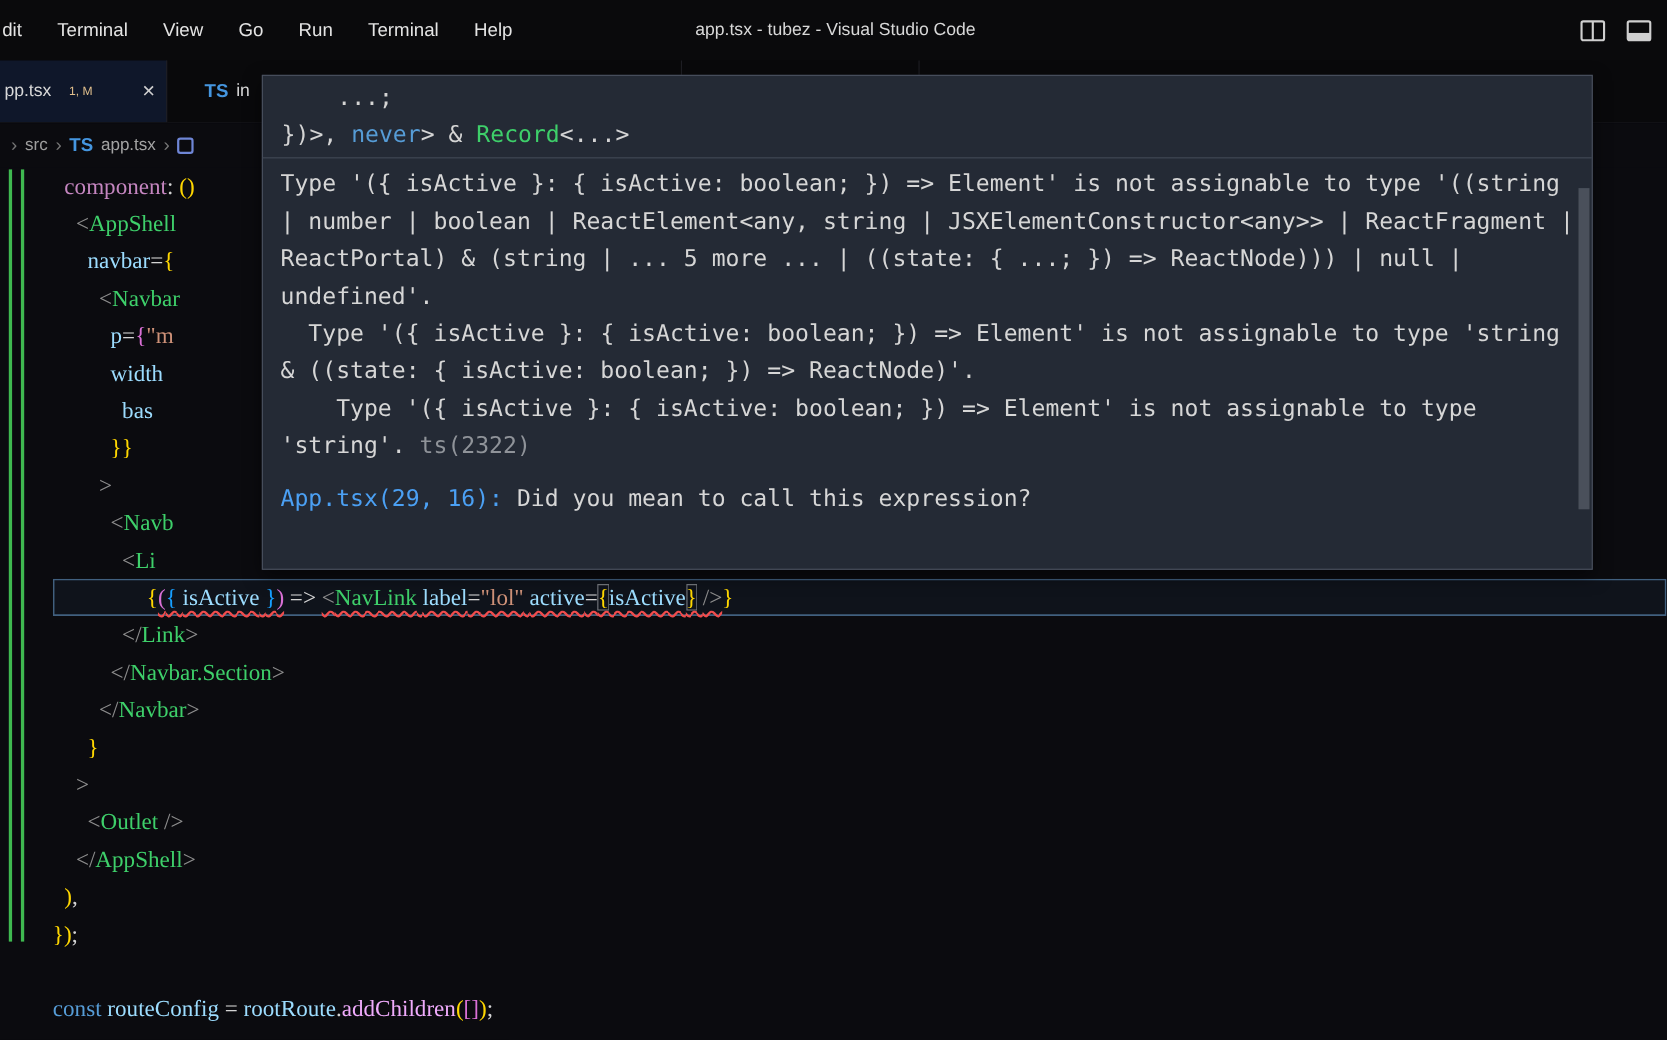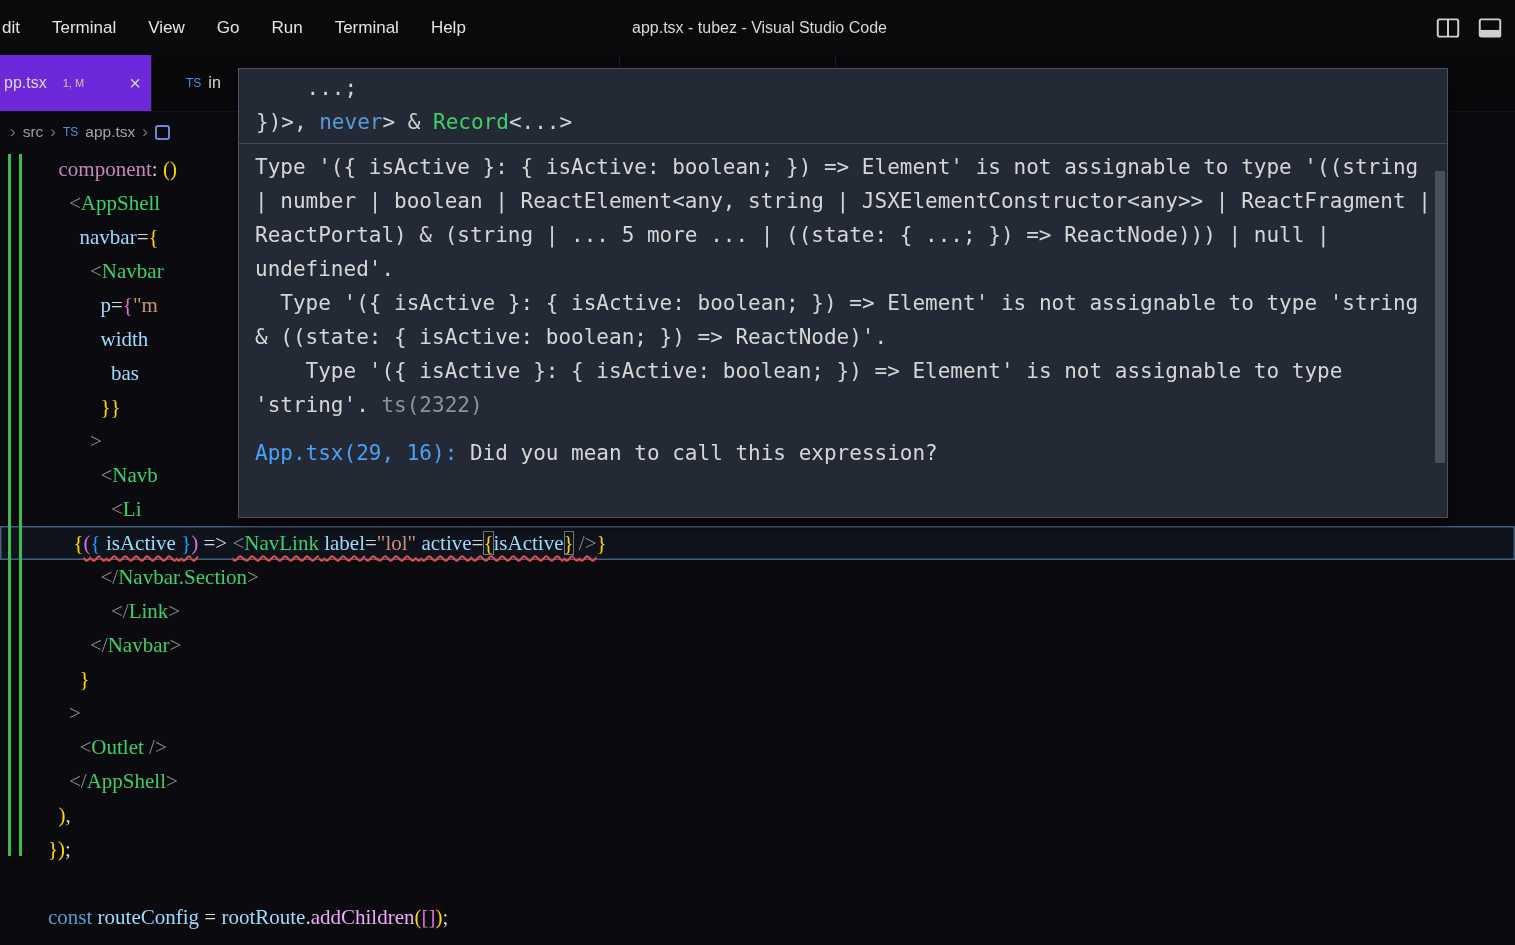--- a/index.html
+++ b/index.html
@@ -11,39 +11,39 @@
 .menus{display:flex;height:100%;align-items:flex-end;font-size:17px;color:#e4e4e4}
 .menu-item{padding:0 16px;height:100%;display:flex;align-items:center;cursor:default}
 .menu-item:first-child{padding-left:2px}
 .window-title{position:absolute;left:632px;top:0;height:100%;display:flex;align-items:center;font-size:16px;color:#d8d8d8}
 .titlebar-icons{margin-left:auto;display:flex;align-items:center;gap:16px;padding-right:12px}
 .tb-icon{width:26px;height:26px}
 
 
 .tabbar{position:absolute;left:0;top:55px;width:100%;height:57px;background:#09090b;display:flex;border-bottom:1px solid #131317}
 .tab{height:100%;display:flex;align-items:center;font-size:16px;color:#d9d9d9;border-right:1px solid #1e1e24;position:relative}
-.tab.active{background:#6d28d9}
+.tab.active{background:#0f172a}
 .tab1{width:152px;padding:0 10px 0 4px}
 .tab-label{white-space:nowrap}
 .tab-badge{margin-left:16px;color:#e2c08d;font-size:11px}
 .tab-close{margin-left:auto;font-size:20px;color:#d0d0d0;cursor:pointer}
 .tab2{padding-left:34px;width:468px;gap:7px}
-.file-ts-icon{color:#4596e0;font-weight:normal;font-size:12px}
+.file-ts-icon{color:#4596e0;font-weight:bold;font-size:17px}
 .tab-sep{position:absolute;top:0;height:100%;width:1px;background:#1e1e24}
 
 
 .breadcrumbs{position:absolute;left:0;top:112px;width:100%;height:40px;display:flex;align-items:center;gap:7px;padding-left:10px;font-size:15.5px;color:#9d9d9d;background:#0b0b0f}
 .bc-chevron{color:#767676;font-size:17px}
 .bc-file{color:#a3a3a3}
 .bc-symbol{width:15px;height:15px;border:2px solid #6f86d6;border-radius:3px;flex:0 0 auto}
 
 
 .editor{position:absolute;left:0;top:152px;width:100%;bottom:0;font-family:Liberation Serif, serif;font-size:21px;line-height:34px;cursor:text}
 .code-line{height:34px;padding-left:48px;white-space:pre}
-.code-line.current{padding-left:0;background:rgba(47,80,118,0.12);box-shadow:inset 0 0 0 1.5px #41607f}
+.code-line.current{margin-left:48px;padding-left:12px;background:rgba(47,80,118,0.12);box-shadow:inset 0 0 0 1.5px #41607f}
 .gutter-bar{position:absolute;top:2px;width:3px;height:702px;background:#3fb950}
 .gb1{left:8px}.gb2{left:19px}
 
 
 .tk-p{color:#d4d4d4}.tk-ang{color:#8d8d8d}.tk-tag{color:#3ecf6a}.tk-attr{color:#9cdcfe}
 .tk-str{color:#ce9178}.tk-kw{color:#569cd6}.tk-kw2{color:#e0705c}.tk-prop{color:#c586c0}
 .tk-fn{color:#f0abfc}.tk-b1{color:#ffd700}.tk-b2{color:#da70d6}.tk-b3{color:#179fff}
 .sq{text-decoration-line:underline;text-decoration-style:wavy;text-decoration-color:#f14c4c;text-decoration-thickness:2px;text-underline-offset:5px}
 .bm{box-shadow:inset 0 0 0 1px #76797e}
 
@@ -116,22 +116,22 @@
       <div class="code-line"><span class="tk-p">      </span><span class="tk-attr">navbar</span><span class="tk-p">=</span><span class="tk-b1">{</span></div>
       <div class="code-line"><span class="tk-p">        </span><span class="tk-ang">&lt;</span><span class="tk-tag">Navbar</span></div>
       <div class="code-line"><span class="tk-p">          </span><span class="tk-attr">p</span><span class="tk-p">=</span><span class="tk-b2">{</span><span class="tk-str">"m</span></div>
       <div class="code-line"><span class="tk-p">          </span><span class="tk-attr">width</span></div>
       <div class="code-line"><span class="tk-p">            </span><span class="tk-attr">bas</span></div>
       <div class="code-line"><span class="tk-p">          </span><span class="tk-b1">}}</span></div>
       <div class="code-line"><span class="tk-p">        </span><span class="tk-ang">&gt;</span></div>
       <div class="code-line"><span class="tk-p">          </span><span class="tk-ang">&lt;</span><span class="tk-tag">Navb</span></div>
       <div class="code-line"><span class="tk-p">            </span><span class="tk-ang">&lt;</span><span class="tk-tag">Li</span></div>
       <div class="code-line current"><span class="tk-p">              </span><span class="tk-b1">{</span><span class="tk-b2 sq">(</span><span class="tk-b3 sq">{</span><span class="tk-p sq"> </span><span class="tk-attr sq">isActive</span><span class="tk-p sq"> </span><span class="tk-b3 sq">}</span><span class="tk-b2 sq">)</span><span class="tk-p"> </span><span class="tk-p">=&gt;</span><span class="tk-p"> </span><span class="tk-ang sq">&lt;</span><span class="tk-tag sq">NavLink</span><span class="tk-p sq"> </span><span class="tk-attr sq">label</span><span class="tk-p sq">=</span><span class="tk-str sq">"lol"</span><span class="tk-p sq"> </span><span class="tk-attr sq">active</span><span class="tk-p sq">=</span><span class="tk-b1 sq bm">{</span><span class="tk-attr sq">isActive</span><span class="tk-b1 sq bm">}</span><span class="tk-p sq"> </span><span class="tk-ang sq">/&gt;</span><span class="tk-b1">}</span></div>
+      <div class="code-line"><span class="tk-p">            </span><span class="tk-ang">&lt;/</span><span class="tk-tag">Link</span><span class="tk-ang">&gt;</span></div>
       <div class="code-line"><span class="tk-p">          </span><span class="tk-ang">&lt;/</span><span class="tk-tag">Navbar.Section</span><span class="tk-ang">&gt;</span></div>
-      <div class="code-line"><span class="tk-p">            </span><span class="tk-ang">&lt;/</span><span class="tk-tag">Link</span><span class="tk-ang">&gt;</span></div>
       <div class="code-line"><span class="tk-p">        </span><span class="tk-ang">&lt;/</span><span class="tk-tag">Navbar</span><span class="tk-ang">&gt;</span></div>
       <div class="code-line"><span class="tk-p">      </span><span class="tk-b1">}</span></div>
       <div class="code-line"><span class="tk-p">    </span><span class="tk-ang">&gt;</span></div>
       <div class="code-line"><span class="tk-p">      </span><span class="tk-ang">&lt;</span><span class="tk-tag">Outlet</span><span class="tk-p"> </span><span class="tk-ang">/&gt;</span></div>
       <div class="code-line"><span class="tk-p">    </span><span class="tk-ang">&lt;/</span><span class="tk-tag">AppShell</span><span class="tk-ang">&gt;</span></div>
       <div class="code-line"><span class="tk-p">  </span><span class="tk-b1">)</span><span class="tk-p">,</span></div>
       <div class="code-line"><span class="tk-b1">})</span><span class="tk-p">;</span></div>
       <div class="code-line"></div>
       <div class="code-line"><span class="tk-kw">const</span><span class="tk-p"> </span><span class="tk-attr">routeConfig</span><span class="tk-p"> </span><span class="tk-p">=</span><span class="tk-p"> </span><span class="tk-attr">rootRoute</span><span class="tk-p">.</span><span class="tk-fn">addChildren</span><span class="tk-b1">(</span><span class="tk-b2">[]</span><span class="tk-b1">)</span><span class="tk-p">;</span></div>
     </div>

